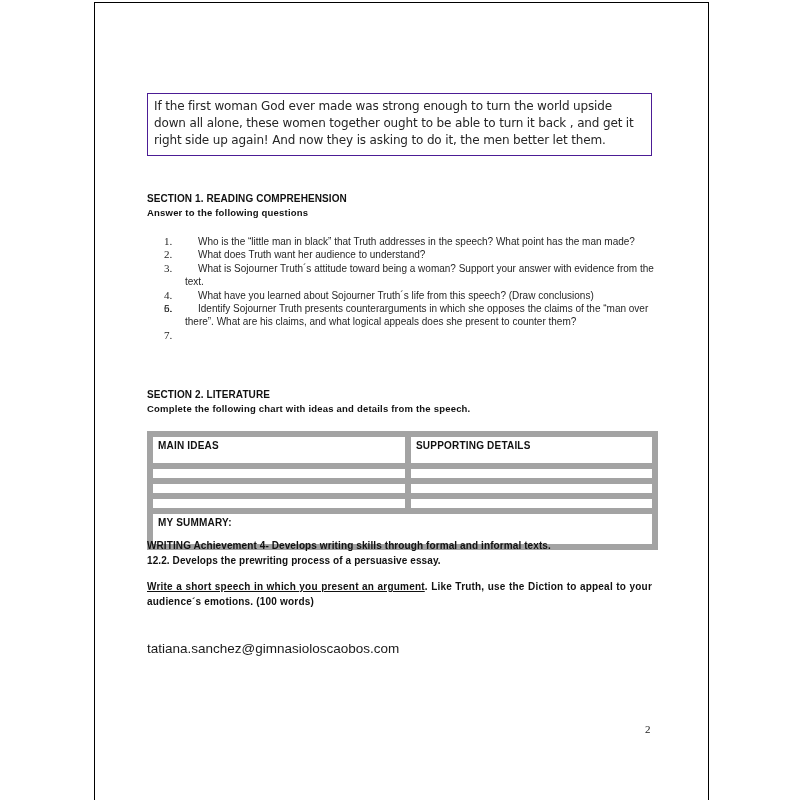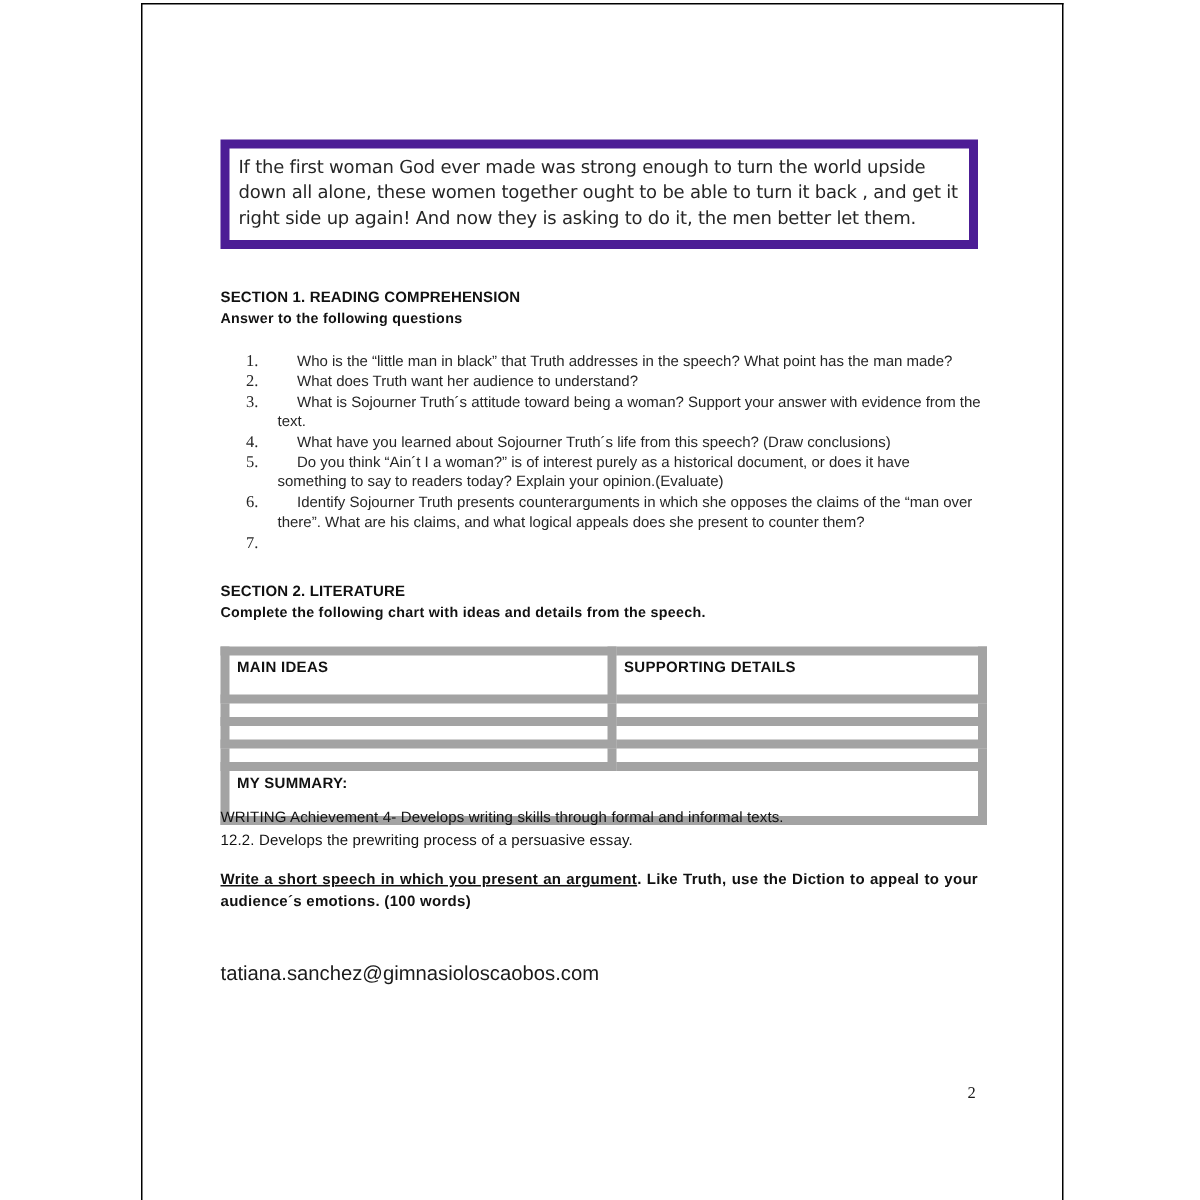--- a/index.html
+++ b/index.html
@@ -23,21 +23,21 @@
     border-top: 1px solid #000;
     border-left: 1px solid #000;
     border-right: 1px solid #000;
   }
   .quote-box {
     position: absolute;
     left: 147px;
     top: 93px;
     width: 505px;
     box-sizing: border-box;
-    border: 6px solid #4c1d95;
+    border: 1px solid #4c1d95;
     padding: 4px 6px 6px 6px;
     font-family: "DejaVu Sans", sans-serif;
     font-size: 12px;
     line-height: 17px;
     letter-spacing: -0.15px;
     color: #262626;
   }
   .quote-box p { margin: 0; }
   .quote-box p + p { margin-top: 6px; }
 
@@ -107,21 +107,21 @@
   }
   .row-header td  { height: 20px; }
   .row-empty td   { height: 5px; padding: 2px 5px; }
   .row-summary td { height: 24px; }
 
   .writing-line {
     position: absolute;
     left: 147px;
     width: 508px;
     font-size: 10px;
-    font-weight: normal;
+    font-weight: bold;
     color: #111;
     letter-spacing: 0.1px;
   }
   .w1 { top: 540px; }
   .w2 { top: 555px; }
 
   .prompt {
     position: absolute;
     left: 147px;
     top: 579px;
@@ -178,21 +178,20 @@
   <div class="q">
     <span class="qnum">3.</span>
     <span class="qtext">What is Sojourner Truth´s attitude toward being a woman? Support your answer with evidence from the text.</span>
   </div>
   <div class="q">
     <span class="qnum">4.</span>
     <span class="qtext">What have you learned about Sojourner Truth´s life from this speech? (Draw conclusions)</span>
   </div>
   <div class="q">
     <span class="qnum">5.</span>
-    <span class="qtext">Do you think “Ain´t I a woman?” is of interest purely as a historical document, or does it have something to say to readers today? Explain your opinion.(Evaluate)</span>
   </div>
   <div class="q">
     <span class="qnum">6.</span>
     <span class="qtext">Identify Sojourner Truth presents counterarguments in which she opposes the claims of the “man over there”. What are his claims, and what logical appeals does she present to counter them?</span>
   </div>
   <div class="q">
     <span class="qnum">7.</span>
   </div>
 </div>
 

